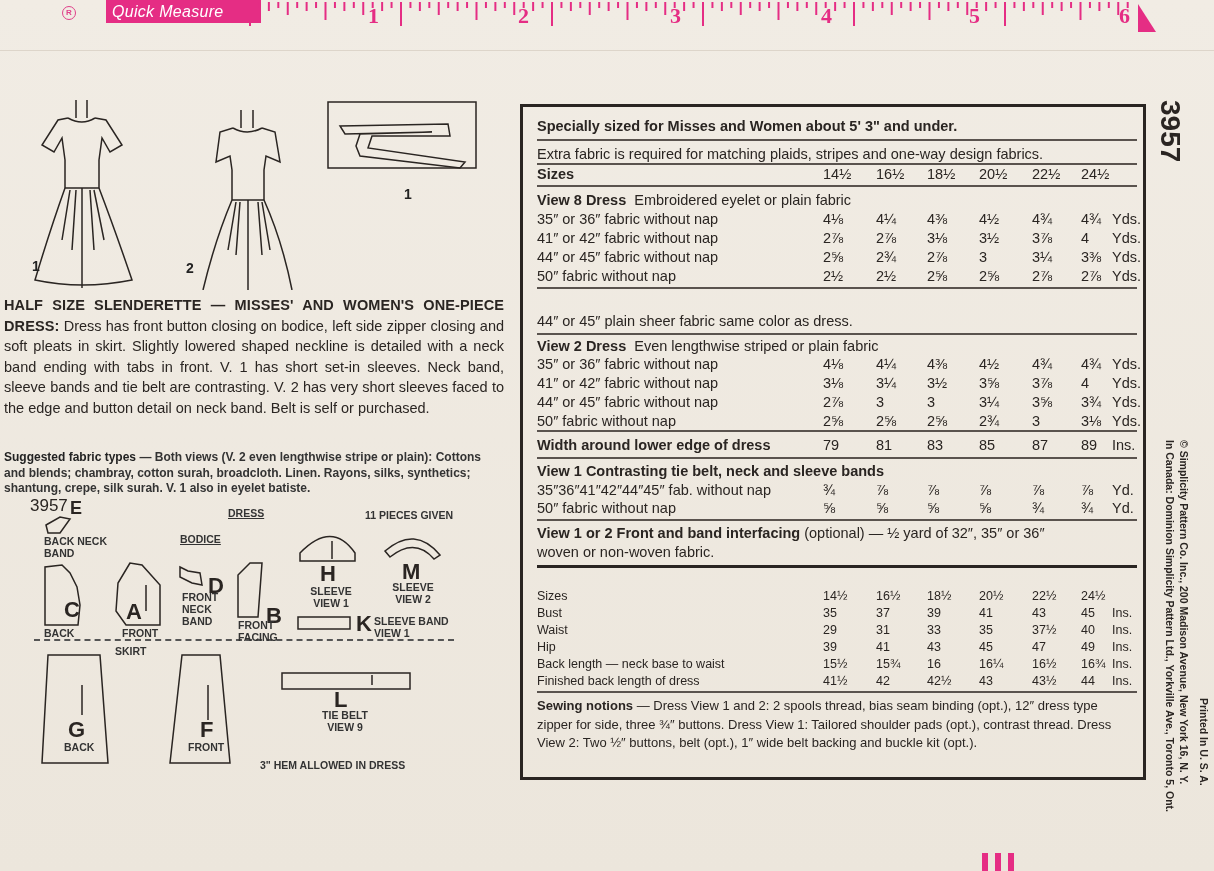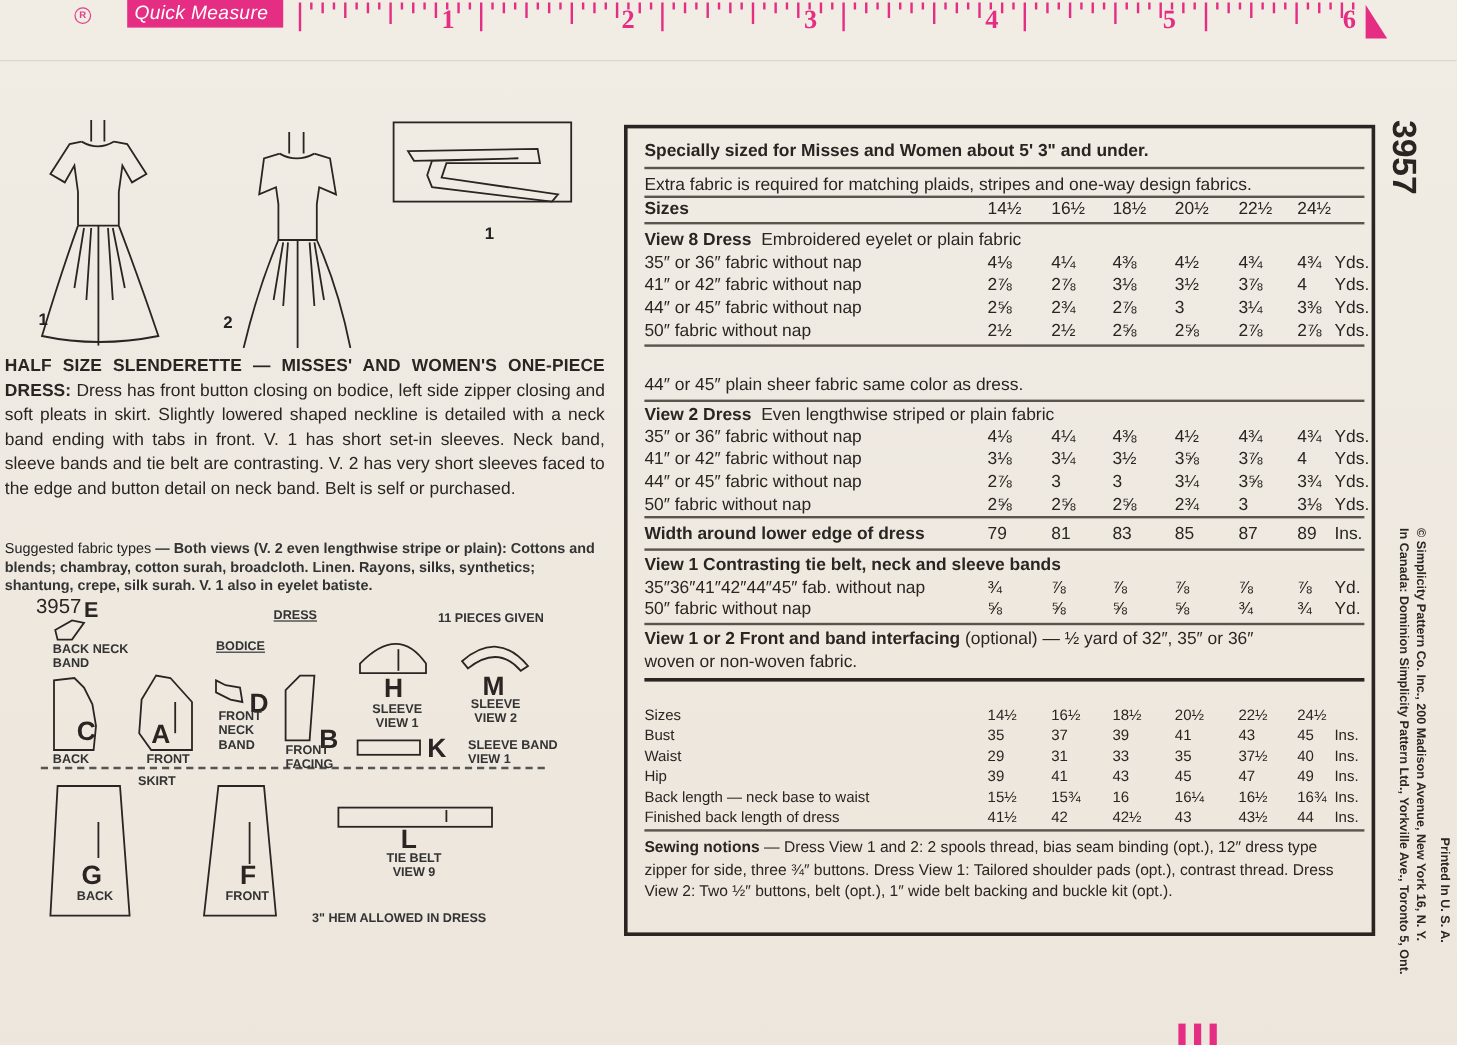--- a/index.html
+++ b/index.html
@@ -11,35 +11,35 @@
     position: relative;
   }
   .paper {
     position: absolute; left: 0; top: 0; width: 1214px; height: 871px;
     background: linear-gradient(180deg, #f1ece4 0%, #ece6dc 100%);
   }
   
   .ruler { position: absolute; left: 0; top: 0; width: 1214px; height: 42px; }
   .reg-mark { position: absolute; left: 62px; top: 6px; width: 14px; height: 14px; border: 1px solid #e0408a; border-radius: 50%;
     color: #e0408a; font-size: 8px; line-height: 12px; text-align: center; font-weight: bold; }
-  .qm-badge { position: absolute; left: 106px; top: 0; width: 130px; height: 23px; background: #e52d84; color: #fff;
+  .qm-badge { position: absolute; left: 106px; top: 0; width: 155px; height: 23px; background: #e52d84; color: #fff;
     font-style: italic; font-size: 16px; line-height: 23px; padding-left: 6px; letter-spacing: 0.3px; }
   .ruler-svg { position: absolute; left: 0; top: 0; }
   .ruler-num { position: absolute; top: 4px; color: #e52d84; font-weight: bold; font-size: 22px; line-height: 24px; font-family: "Liberation Serif", serif; }
   .ruler-end { position: absolute; left: 1120px; top: 4px; width: 0; height: 0;
     border-left: 0 solid transparent; border-right: 18px solid transparent; border-bottom: 28px solid #e52d84; }
   .fold-line { position: absolute; left: 0; top: 50px; width: 1214px; height: 1px; background: #ddd5ca; }
 
   
   .illus { position: absolute; left: 20px; top: 90px; width: 480px; height: 200px; }
   .view-num { position: absolute; font-weight: bold; font-size: 14px; color: #222; }
   .desc { position: absolute; left: 4px; top: 295px; width: 500px; font-size: 14.5px; line-height: 20.5px; text-align: justify; }
   .desc-title { font-weight: bold; letter-spacing: 0.1px; }
   .fabric-types { position: absolute; left: 4px; top: 450px; width: 500px; font-size: 12px; line-height: 15.5px; font-weight: bold; color: #333; }
-  .fabric-types b { font-weight: normal; color: #222; margin-top: 44px; }
+  .fabric-types b { font-weight: bold; color: #222; margin-top: 44px; }
 
   
   .pieces { position: absolute; left: 30px; top: 495px; width: 450px; height: 290px; }
   .pc-label { position: absolute; font-size: 10.5px; font-weight: bold; line-height: 12px; color: #333; }
   .pc-letter { position: absolute; font-size: 22px; font-weight: bold; color: #2a2522; line-height: 22px; }
   .dash-line { position: absolute; left: 4px; top: 144px; width: 420px; border-top: 2px dashed #555; }
 
   
   .chart { position: absolute; left: 520px; top: 104px; width: 626px; height: 676px; border: 3px solid #2a2522; border-right-width: 3px; background: transparent; }
   .row { position: absolute; left: 14px; width: 600px; font-size: 14.5px; line-height: 18px; white-space: nowrap; }
@@ -261,21 +261,21 @@
     <div class="pc-label" style="left:92px;top:132px">FRONT</div>
     <div class="pc-letter" style="left:178px;top:80px">D</div>
     <div class="pc-label" style="left:152px;top:96px;width:40px">FRONT NECK BAND</div>
     <div class="pc-letter" style="left:236px;top:110px">B</div>
     <div class="pc-label" style="left:208px;top:124px;width:50px">FRONT FACING</div>
     <div class="pc-letter" style="left:290px;top:68px">H</div>
     <div class="pc-label" style="left:276px;top:90px;width:50px;text-align:center">SLEEVE VIEW 1</div>
     <div class="pc-letter" style="left:372px;top:66px">M</div>
     <div class="pc-label" style="left:358px;top:86px;width:50px;text-align:center">SLEEVE VIEW 2</div>
     <div class="pc-letter" style="left:326px;top:118px">K</div>
-    <div class="pc-label" style="left:360px;top:120px;width:80px">SLEEVE BAND VIEW 1</div>
+    <div class="pc-label" style="left:344px;top:120px;width:80px">SLEEVE BAND VIEW 1</div>
     <div class="pc-label" style="left:85px;top:150px;">SKIRT</div>
     <div class="pc-letter" style="left:38px;top:224px">G</div>
     <div class="pc-label" style="left:34px;top:246px">BACK</div>
     <div class="pc-letter" style="left:170px;top:224px">F</div>
     <div class="pc-label" style="left:158px;top:246px">FRONT</div>
     <div class="pc-letter" style="left:304px;top:194px">L</div>
     <div class="pc-label" style="left:290px;top:214px;width:50px;text-align:center">TIE BELT VIEW 9</div>
     <div class="pc-label" style="left:230px;top:264px">3" HEM ALLOWED IN DRESS</div>
   </div>
 

